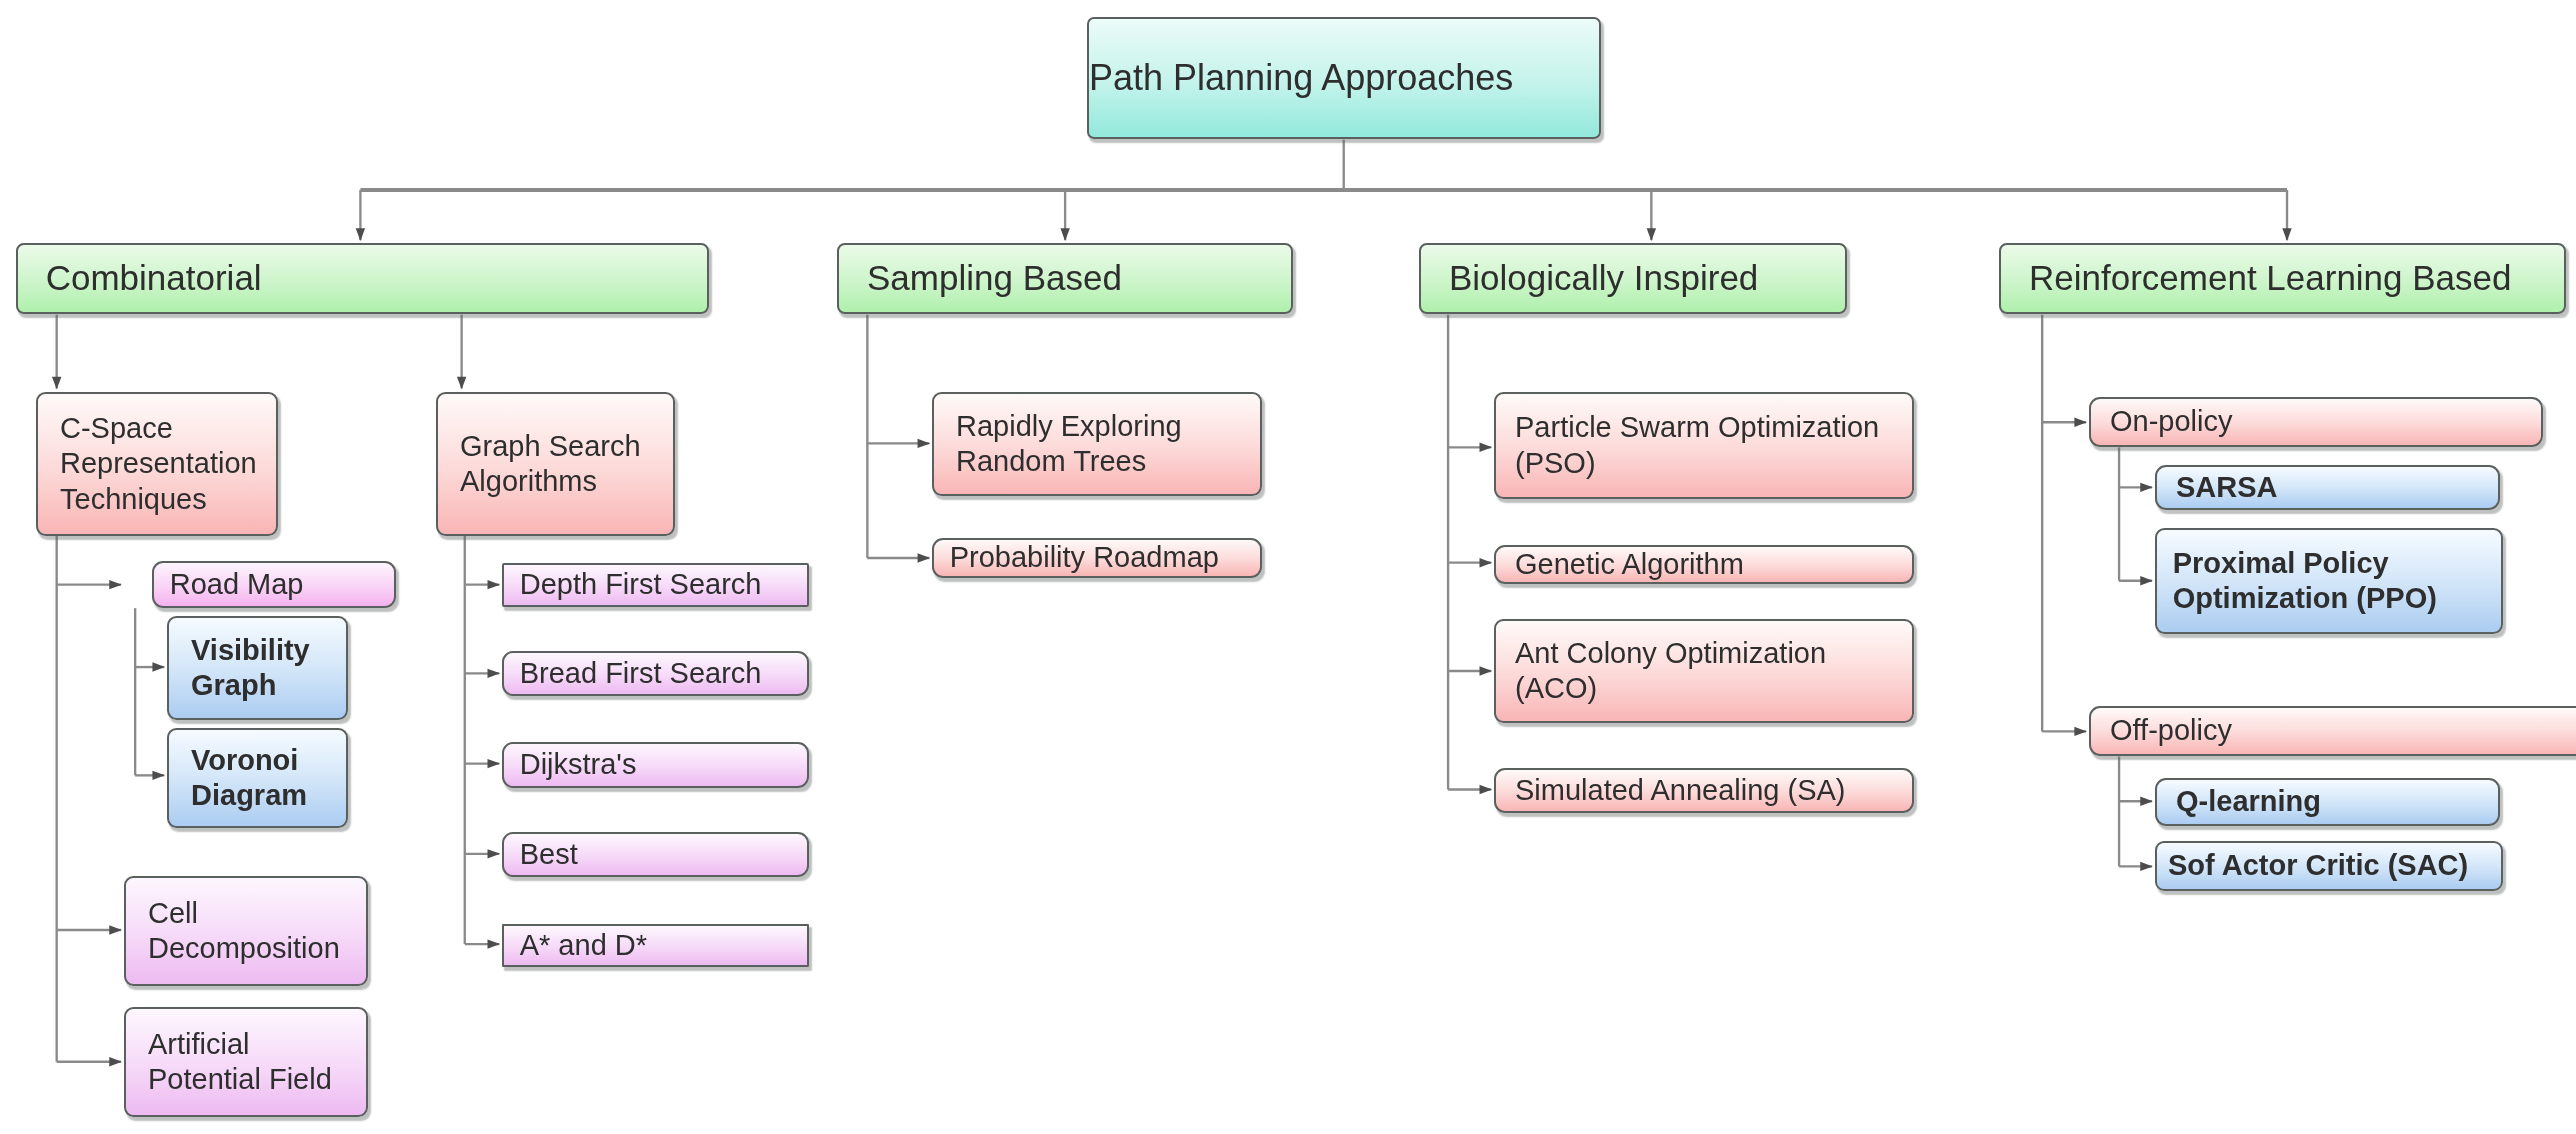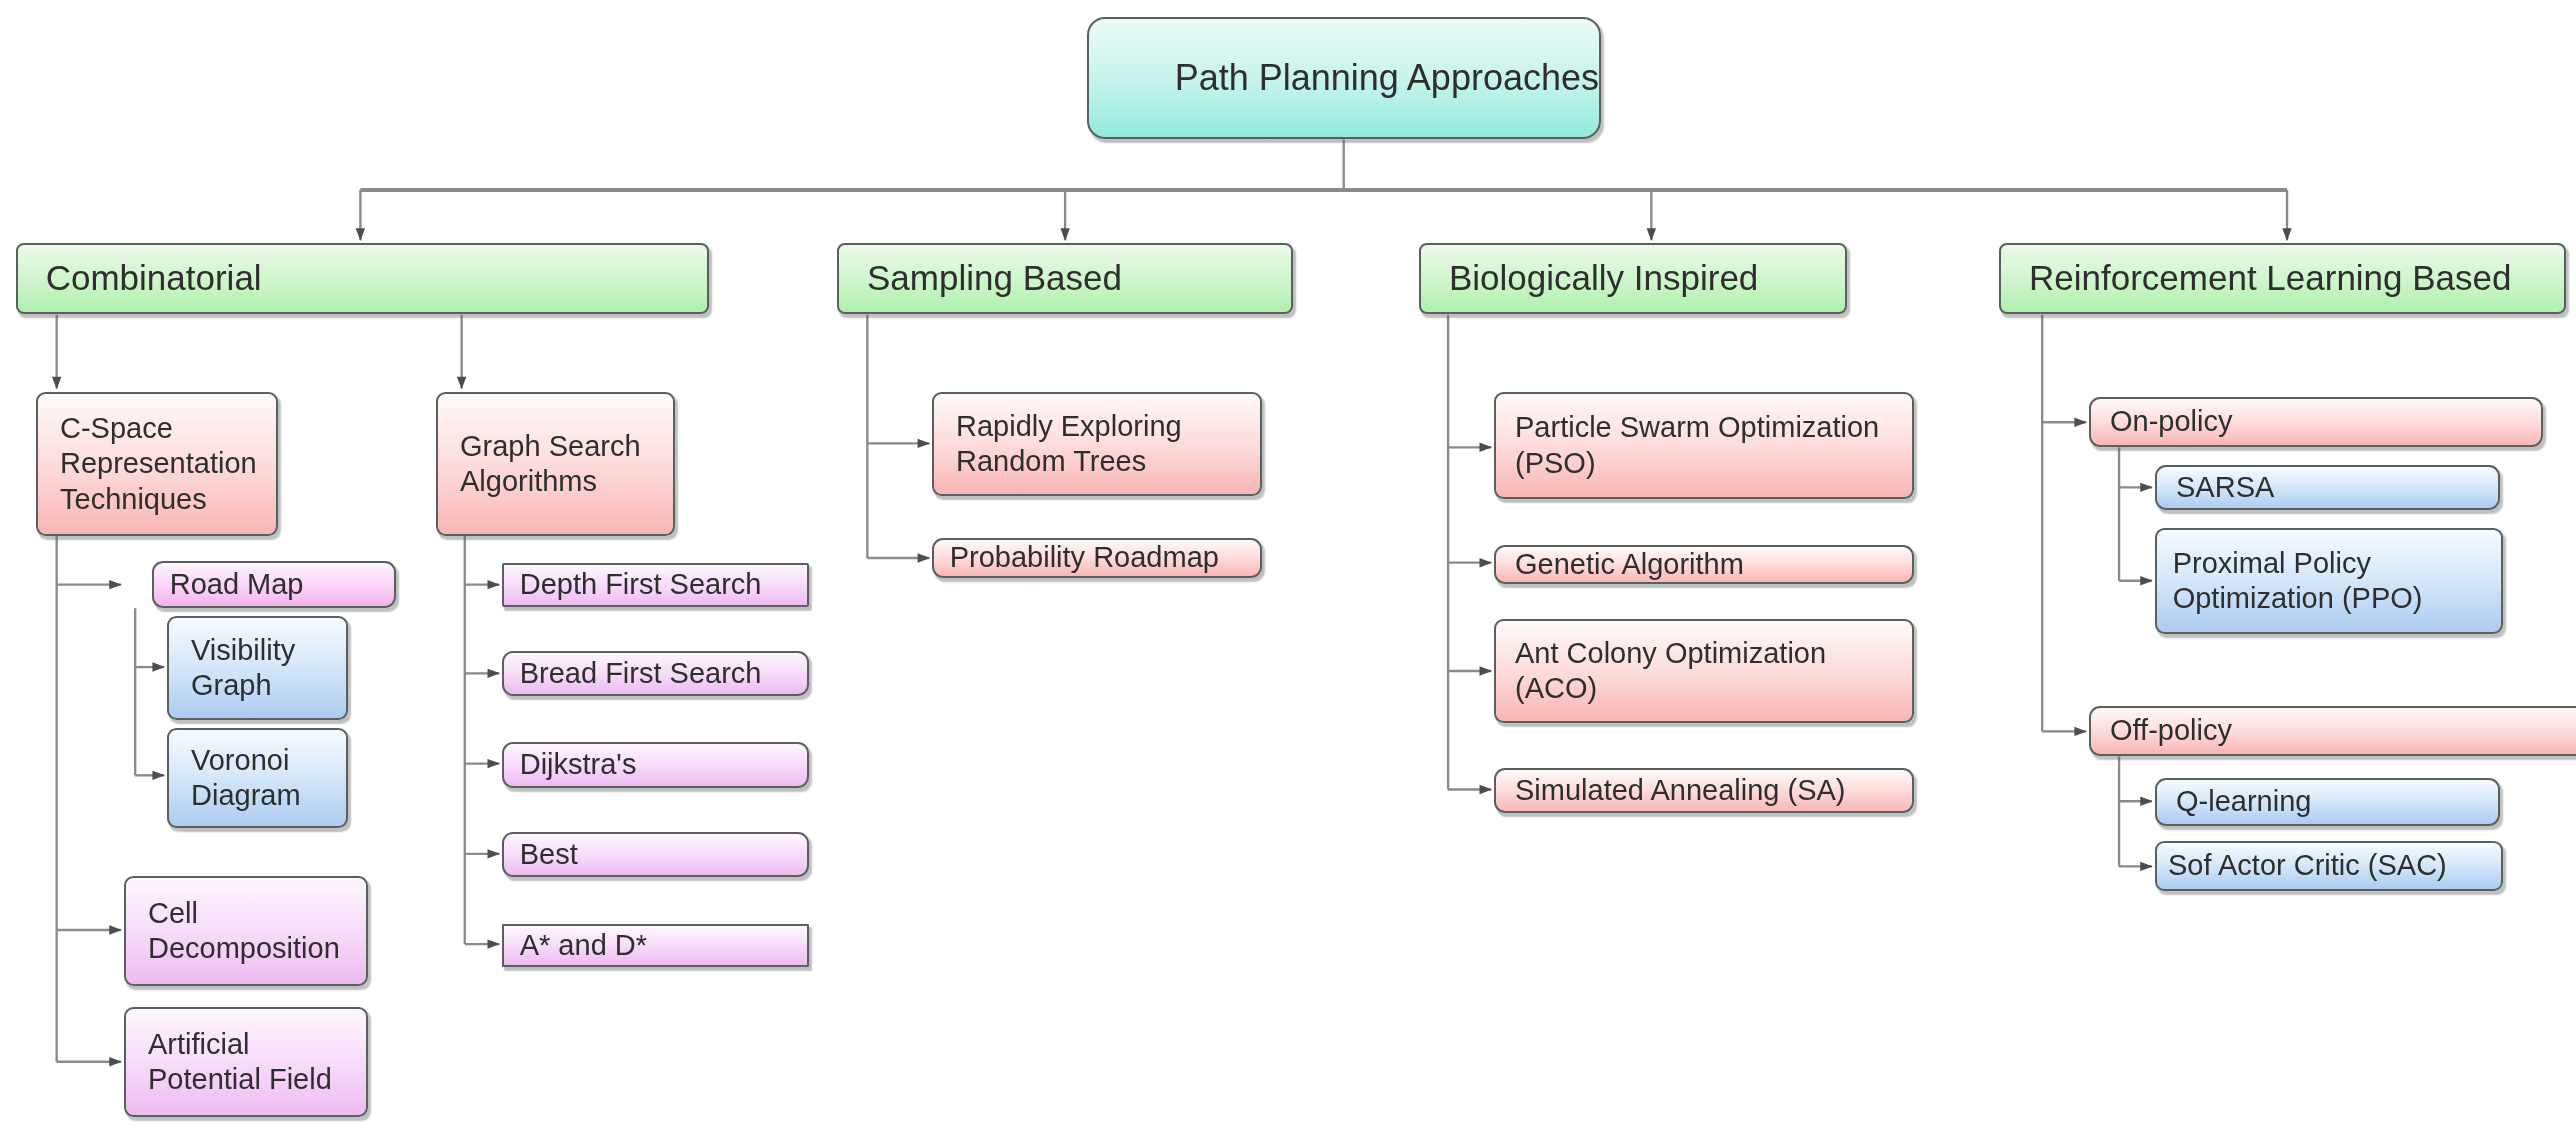--- a/index.html
+++ b/index.html
@@ -18,31 +18,31 @@
     border:2.4px solid #5a605e;
     border-radius:9.4px;
     display:flex;
     align-items:center;
     box-shadow:2.4px 3.1px 1.6px rgba(95,100,99,0.40);
     line-height:1.22;
   }
   .node .lbl{display:block;width:100%;}
   .root{
     background:linear-gradient(to bottom,#ecfbf8 0%,#c3f3eb 55%,#93e9dc 100%);
-    font-size:36px;justify-content:center;text-align:right;border-radius:18px;
+    font-size:36px;justify-content:center;text-align:left;border-radius:7px;
   }
   .hdr{
     background:linear-gradient(to bottom,#ebfae9 0%,#cdf5ca 55%,#aff0ac 100%);
     font-size:35px;padding-left:28px;padding-right:19px;border-radius:7.8px;
   }
   .child{font-size:29px;padding-left:22px;padding-right:17.3px;}
   .red{background:linear-gradient(to bottom,#fefaf9 0%,#fcd9d8 55%,#f9b5b5 100%);}
   .purple{background:linear-gradient(to bottom,#fdf7fe 0%,#f6d9f8 55%,#edbaf1 100%);}
   .pinkpurple{background:linear-gradient(to bottom,#fdf4fd 0%,#f9d3f6 55%,#f4b2ee 100%);margin-left:28px;}
-  .blue{background:linear-gradient(to bottom,#f6fbff 0%,#d0e4f8 55%,#abccf1 100%);}
+  .blue{background:linear-gradient(to bottom,#f6fbff 0%,#d0e4f8 55%,#abccf1 100%);font-weight:bold;}
   .pad24{padding-left:19px;padding-right:19px;}
   .pad20{padding-left:15.7px;padding-right:11px;}
 </style>
 </head>
 <body>
 
 <div id="canvas">
 
   <svg id="wires" viewBox="0 0 3282 1445" xmlns="http://www.w3.org/2000/svg">
     <defs>

